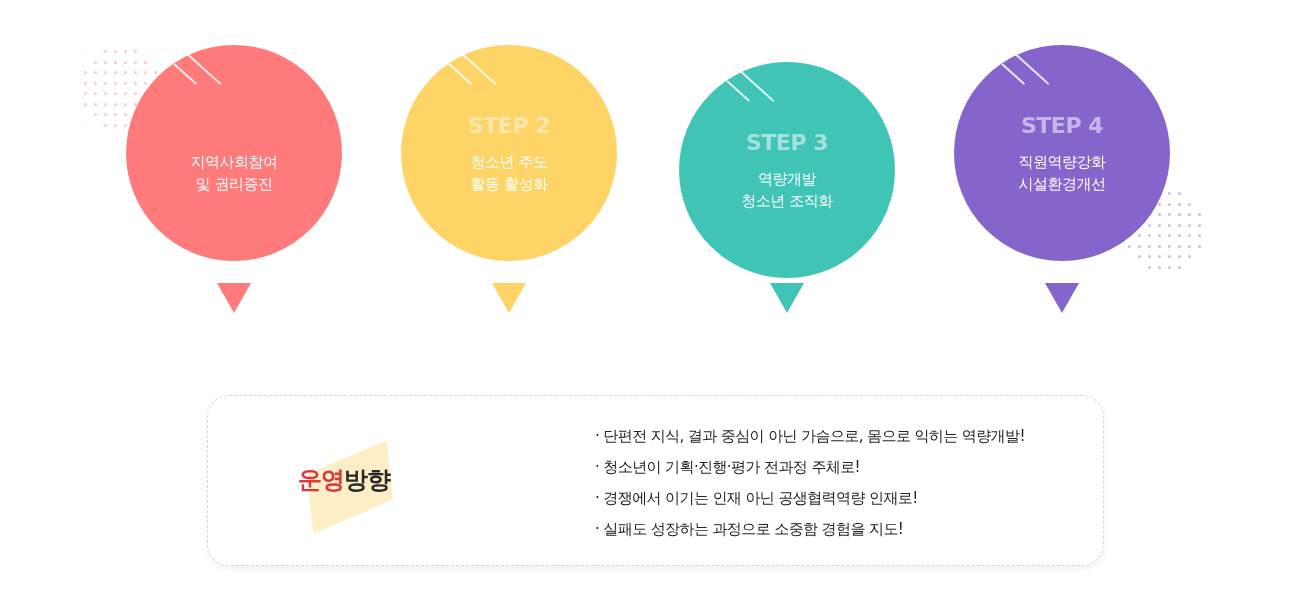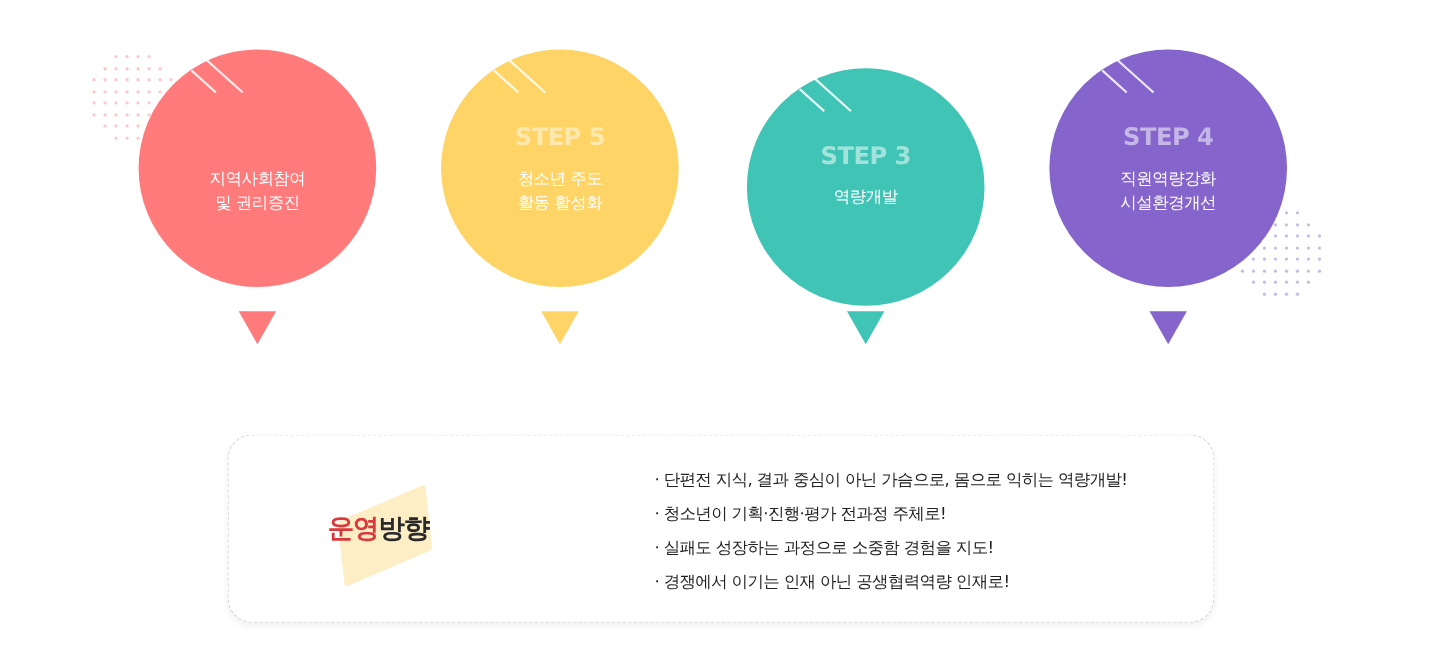--- a/index.html
+++ b/index.html
@@ -143,32 +143,33 @@
   <div class="slash s1"></div>
   <div class="slash s2"></div>
   <div class="desc">
     <div>지역사회참여</div>
     <div>및 권리증진</div>
   </div>
 </div>
 <div class="step" style="left:401px;top:45px;background:#fed466;">
   <div class="slash s1"></div>
   <div class="slash s2"></div>
-  <div class="label" style="color:#fee8ad;">STEP 5</div>
+  <div class="label" style="color:#fee8ad;">STEP 2</div>
   <div class="desc">
     <div>청소년 주도</div>
     <div>활동 활성화</div>
   </div>
 </div>
 <div class="step" style="left:679px;top:62px;background:#3fc4b5;">
   <div class="slash s1"></div>
   <div class="slash s2"></div>
   <div class="label" style="color:#a3e3db;">STEP 3</div>
   <div class="desc">
     <div>역량개발</div>
+    <div>청소년 조직화</div>
   </div>
 </div>
 <div class="step" style="left:954px;top:45px;background:#8565cc;">
   <div class="slash s1"></div>
   <div class="slash s2"></div>
   <div class="label" style="color:#c5b6e8;text-align:center;">STEP 4</div>
   <div class="desc">
     <div>직원역량강화</div>
     <div>시설환경개선</div>
   </div>
@@ -182,16 +183,16 @@
 <div class="panel">
   <div class="heading-wrap">
     <div class="highlight"></div>
     <div class="heading">
       <span class="a">운영</span><span class="b">방향</span>
     </div>
   </div>
   <ul class="list">
     <li>· 단편전 지식, 결과 중심이 아닌 가슴으로, 몸으로 익히는 역량개발!</li>
     <li>· 청소년이 기획·진행·평가 전과정 주체로!</li>
+    <li>· 경쟁에서 이기는 인재 아닌 공생협력역량 인재로!</li>
     <li>· 실패도 성장하는 과정으로 소중함 경험을 지도!</li>
-    <li>· 경쟁에서 이기는 인재 아닌 공생협력역량 인재로!</li>
   </ul>
 </div>
 
 </body></html>

